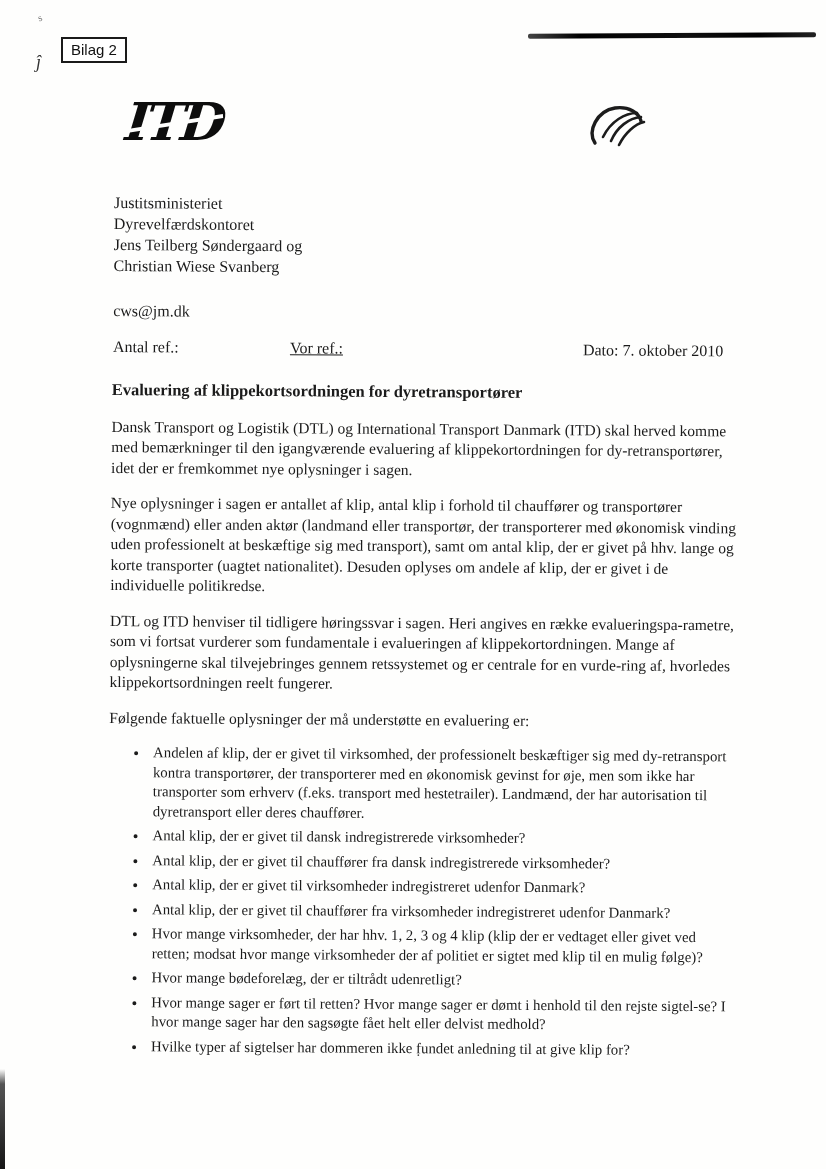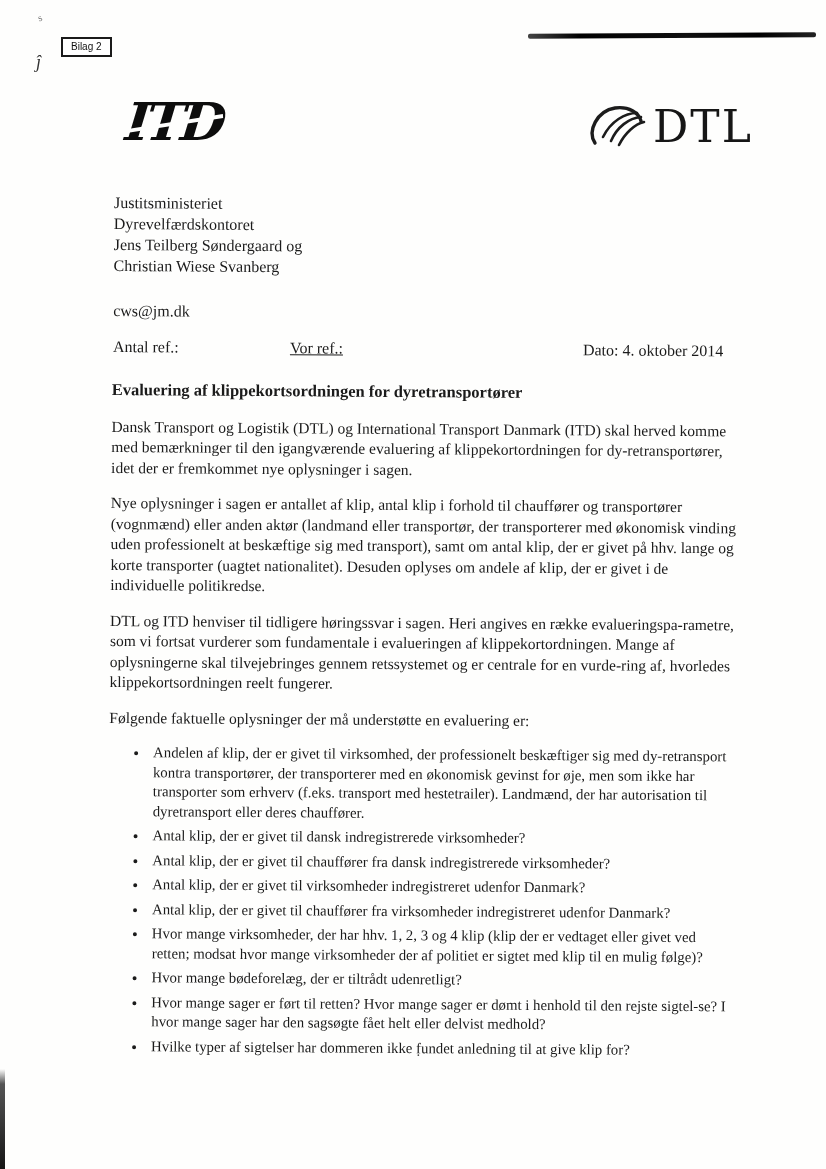--- a/index.html
+++ b/index.html
@@ -62,21 +62,21 @@
   }
 
   
   .bilag-box {
     position: absolute;
     left: 61px;
     top: 37px;
     border: 2px solid #1a1a1a;
     padding: 2px 8px 3px 8px;
     font-family: "Liberation Sans", sans-serif;
-    font-size: 10px;
+    font-size: 15px;
     color: #111;
     background: #fff;
   }
 
   
   .itd-logo {
     position: absolute;
     left: 126px;
     top: 96px;
     font-family: "DejaVu Serif", serif;
@@ -197,37 +197,36 @@
   <div class="itd-logo">ITD</div>
   <div class="dtl-logo">
     <svg class="dtl-logo-icon" width="62" height="48" viewBox="0 0 62 48">
       <g fill="none" stroke="#1c1c1c" stroke-width="3.4" stroke-linecap="round">
         <path d="M10 40 C 2 28, 12 8, 30 5 C 44 3, 54 10, 56 18"></path>
         <path d="M18 34 C 26 18, 40 10, 52 10" stroke-width="2.6"></path>
         <path d="M26 38 C 32 24, 44 15, 56 14" stroke-width="2.6"></path>
         <path d="M34 42 C 40 30, 50 21, 59 19" stroke-width="2.6"></path>
       </g>
     </svg>
-    <span class="dtl-logo-text">DTL</span>
   </div>
 
   <div class="content">
 
     <div class="recipient">
       <div>Justitsministeriet</div>
       <div>Dyrevelfærdskontoret</div>
       <div>Jens Teilberg Søndergaard og</div>
       <div>Christian Wiese Svanberg</div>
       <div class="email">cws@jm.dk</div>
     </div>
 
     <div class="ref-row">
       <span class="deres">Antal ref.:</span>
       <span class="vor">Vor ref.:</span>
-      <span class="dato">Dato: 4. oktober 2014</span>
+      <span class="dato">Dato: 7. oktober 2010</span>
     </div>
 
     <div class="letter-body">
       <div class="letter-heading">Evaluering af klippekortsordningen for dyretransportører</div>
 
       <p>Dansk Transport og Logistik (DTL) og International Transport Danmark (ITD) skal herved komme med bemærkninger til den igangværende evaluering af klippekortordningen for dy-retransportører, idet der er fremkommet nye oplysninger i sagen.</p>
       <p>Nye oplysninger i sagen er antallet af klip, antal klip i forhold til chauffører og transportører (vognmænd) eller anden aktør (landmand eller transportør, der transporterer med økonomisk vinding uden professionelt at beskæftige sig med transport), samt om antal klip, der er givet på hhv. lange og korte transporter (uagtet nationalitet). Desuden oplyses om andele af klip, der er givet i de individuelle politikredse.</p>
       <p>DTL og ITD henviser til tidligere høringssvar i sagen. Heri angives en række evalueringspa-rametre, som vi fortsat vurderer som fundamentale i evalueringen af klippekortordningen. Mange af oplysningerne skal tilvejebringes gennem retssystemet og er centrale for en vurde-ring af, hvorledes klippekortsordningen reelt fungerer.</p>
       <p>Følgende faktuelle oplysninger der må understøtte en evaluering er:</p>
 

